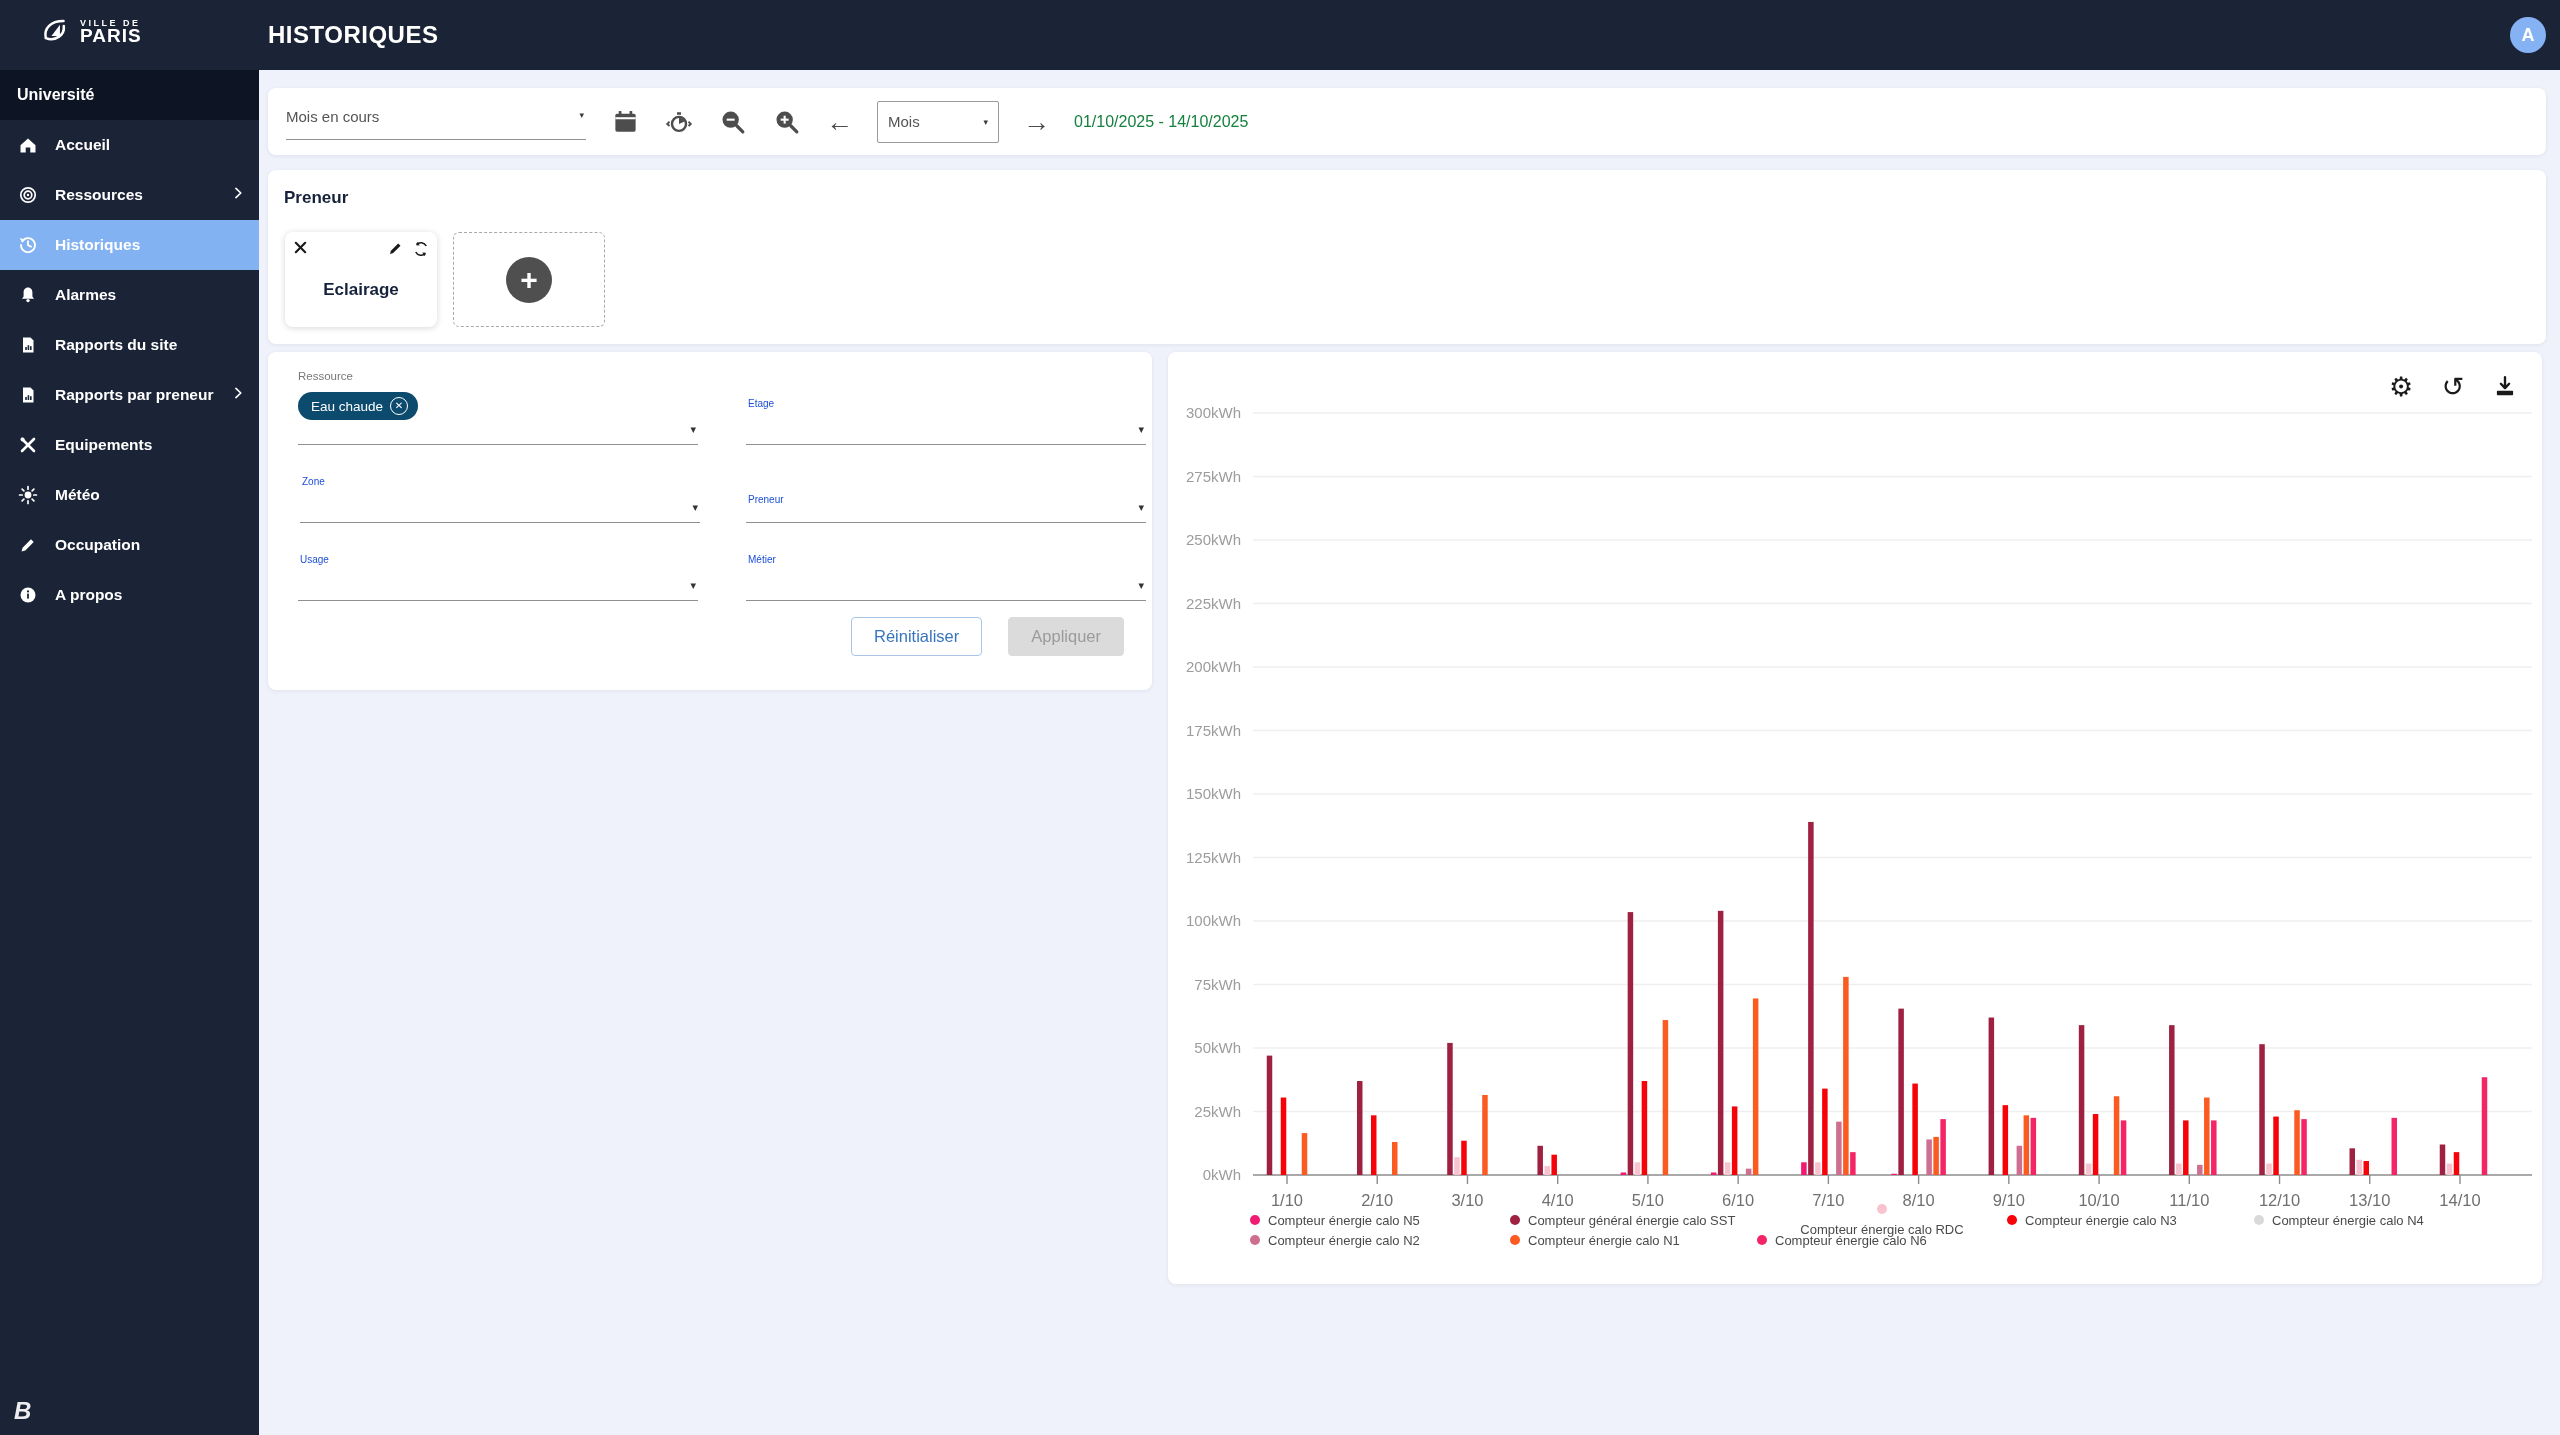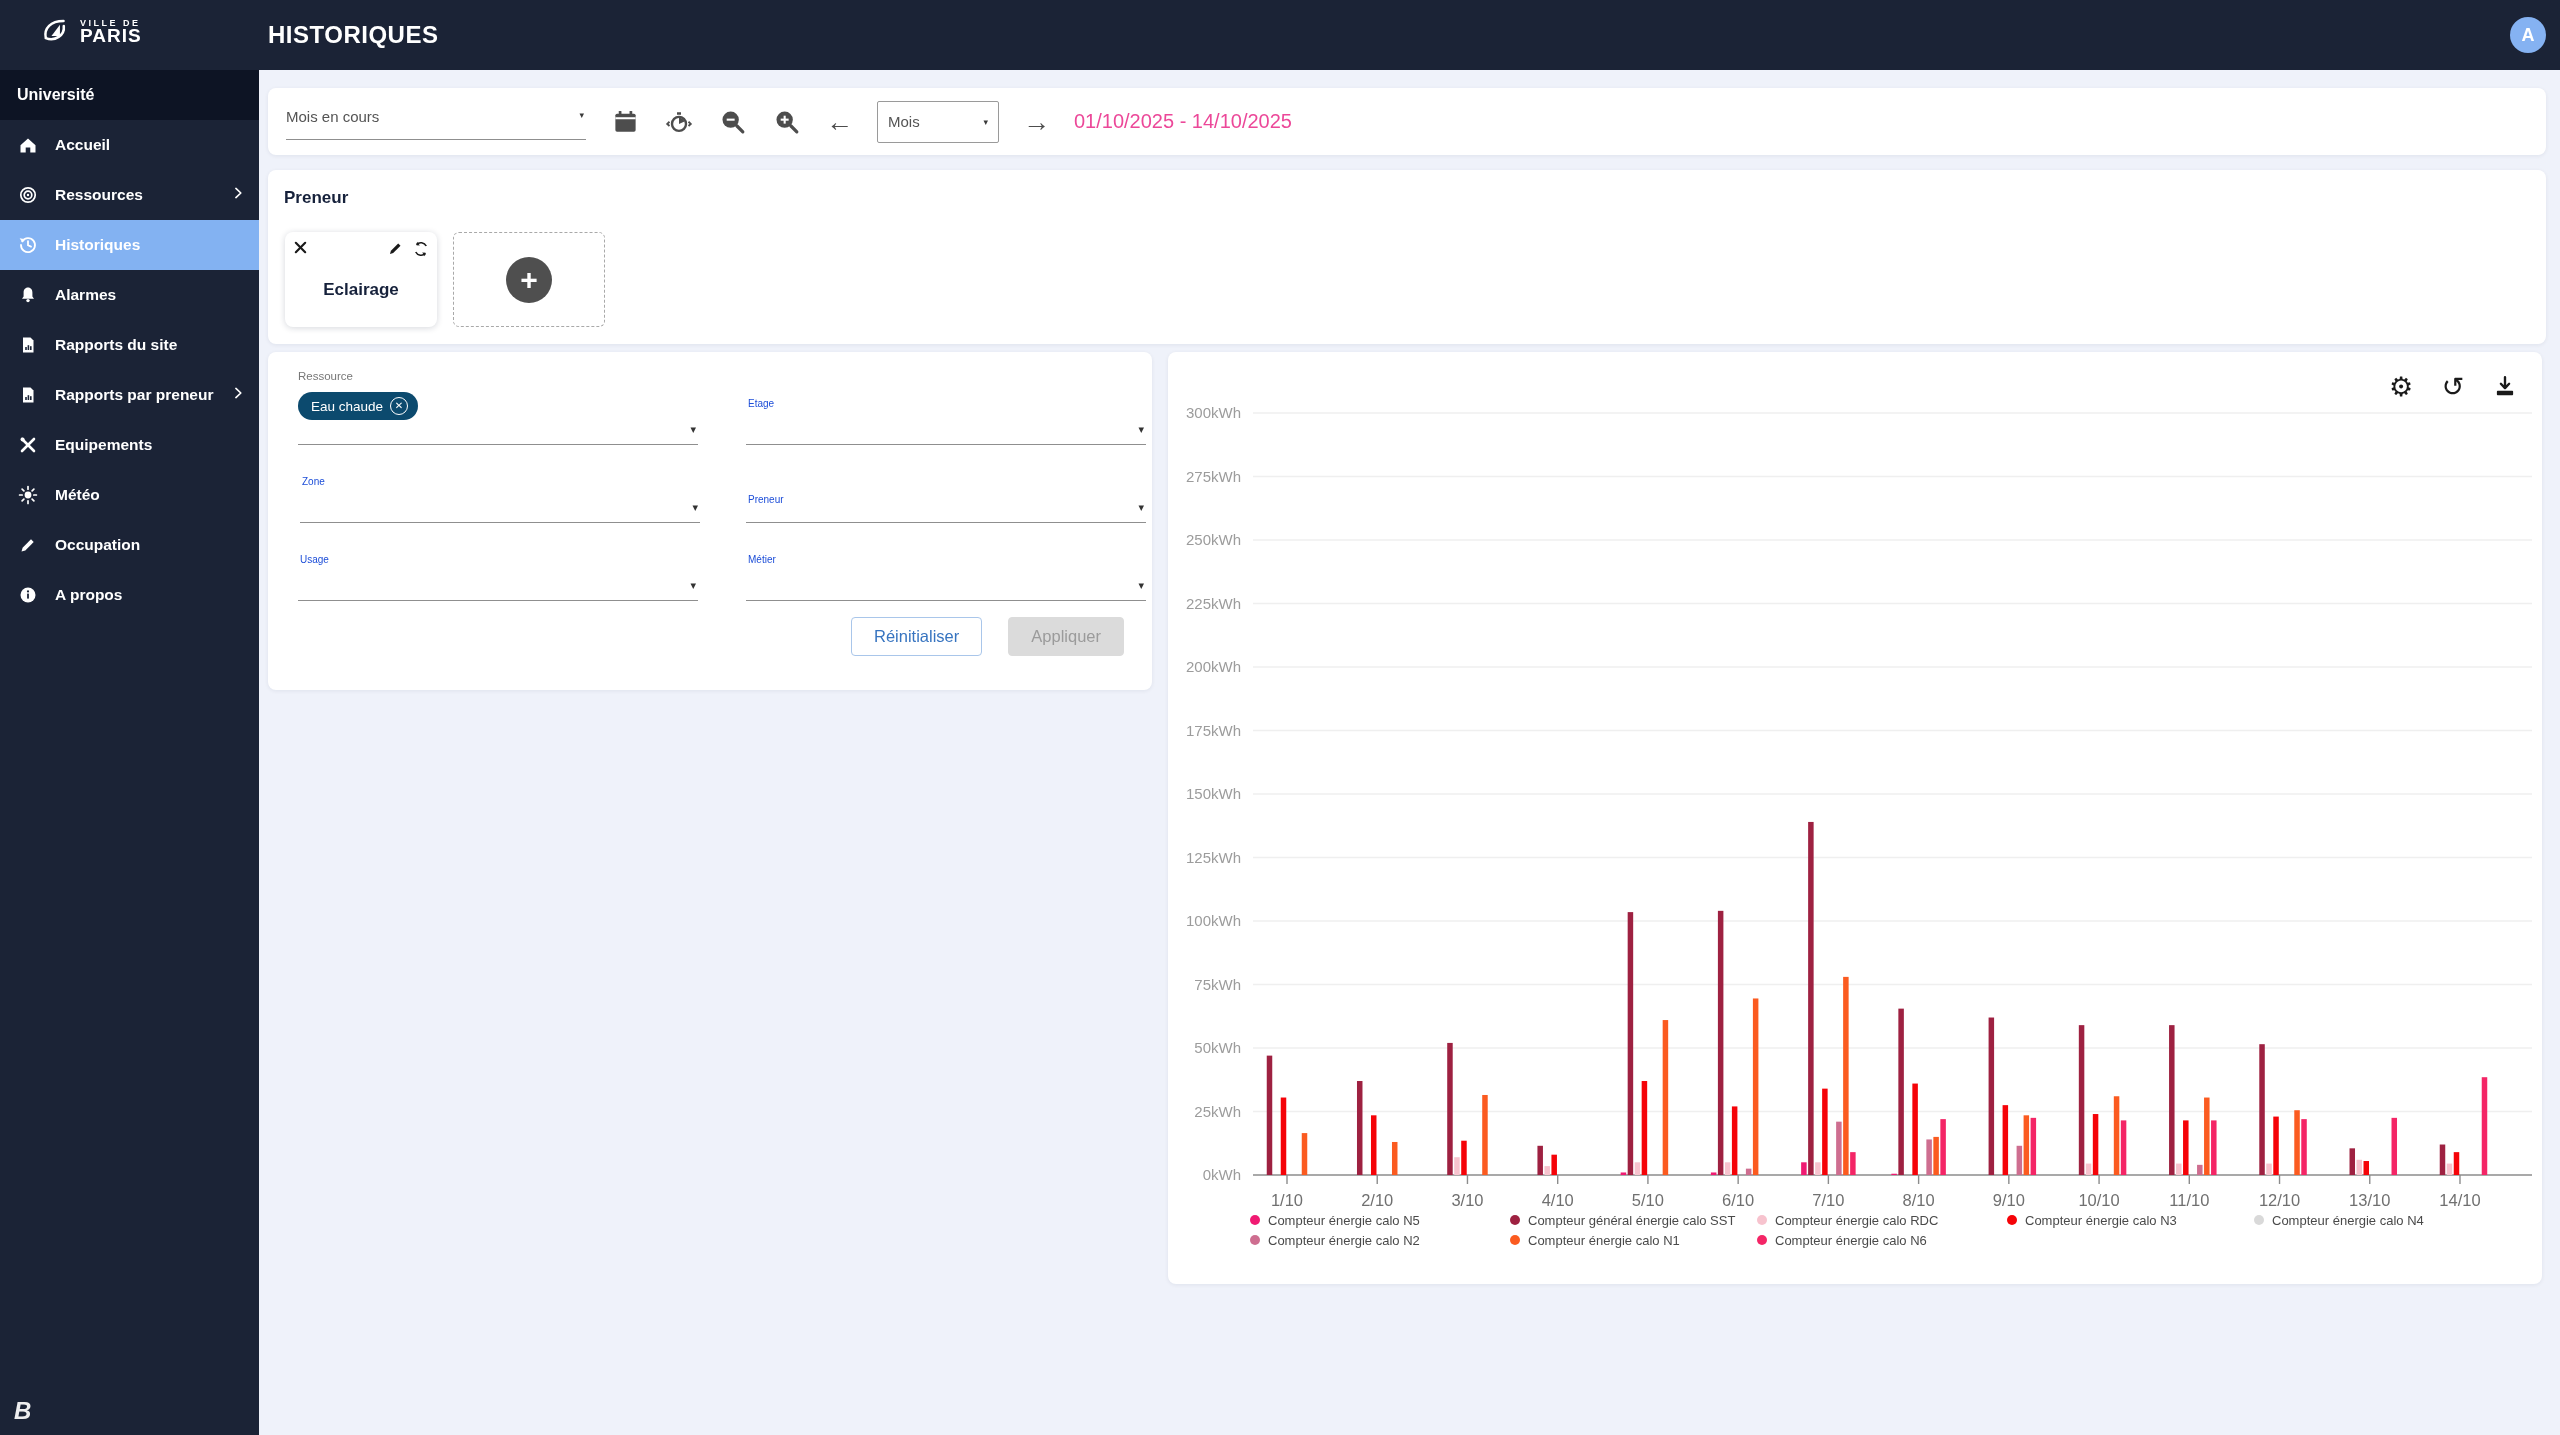--- a/index.html
+++ b/index.html
@@ -34,21 +34,21 @@
   
   .toolbar{left:268px;top:88px;width:2278px;height:67px;display:flex;align-items:center;padding-left:18px;box-sizing:border-box;gap:24px;}
   .period-select{position:relative;width:300px;border-bottom:1px solid #8F8F8F;padding:4px 0 14px 0;
     color:#545454;font-size:15px;cursor:pointer;}
   .period-select .caret{position:absolute;right:2px;top:6px;font-size:9px;color:#3A3A3A;}
   .tb-ico{width:30px;height:30px;display:flex;align-items:center;justify-content:center;cursor:pointer;color:#4D4D4D;}
   .tb-arrow{font-size:27px;color:#4D4D4D;cursor:pointer;line-height:30px;font-weight:700;}
   .mois-box{width:100px;height:40px;border:1px solid #9A9A9A;border-radius:2px;display:flex;align-items:center;
     justify-content:space-between;padding:0 10px;color:#545454;font-size:15px;cursor:pointer;background:#fff;}
   .mois-box .caret{font-size:9px;color:#3A3A3A;}
-  .date-range{color:#ec4899;font-size:20px;}
+  .date-range{color:#15803d;font-size:16px;}
 
   
   .favorites{left:268px;top:170px;width:2278px;height:174px;padding:18px 16px;box-sizing:border-box;}
   .fav-title{color:#16213B;font-size:17px;font-weight:800;}
   .fav-card{position:absolute;left:17px;top:62px;width:152px;height:95px;background:#fff;border-radius:8px;
     box-shadow:0 1px 6px rgba(21,33,61,.18);cursor:pointer;}
   .fav-card .close{position:absolute;left:8px;top:8px;width:16px;height:16px;cursor:pointer;}
   .fav-card .tools{position:absolute;right:8px;top:8px;display:flex;gap:8px;}
   .fav-card .tools .t{width:17px;height:17px;cursor:pointer;}
   .fav-card .fav-label{position:absolute;left:0;right:0;top:48px;text-align:center;
@@ -505,21 +505,21 @@
     <div id="chart-legend">
         <div class="leg-row">
           <div class="leg-item" style="width: 260px;">
             <span class="leg-dot" style="background: rgb(240, 26, 114);"></span>
             <span>Compteur énergie calo N5</span>
           </div>
           <div class="leg-item" style="width: 247px;">
             <span class="leg-dot" style="background: rgb(158, 33, 65);"></span>
             <span>Compteur général énergie calo SST</span>
           </div>
-          <div class="leg-item" style="width: 250px;">
+          <div class="leg-item" style="width: 250px; flex-direction: column;">
             <span class="leg-dot" style="background: rgb(247, 195, 206);"></span>
             <span>Compteur énergie calo RDC</span>
           </div>
           <div class="leg-item" style="width: 247px;">
             <span class="leg-dot" style="background: rgb(245, 3, 8);"></span>
             <span>Compteur énergie calo N3</span>
           </div>
           <div class="leg-item" style="width: 250px;">
             <span class="leg-dot" style="background: rgb(217, 217, 217);"></span>
             <span>Compteur énergie calo N4</span>

